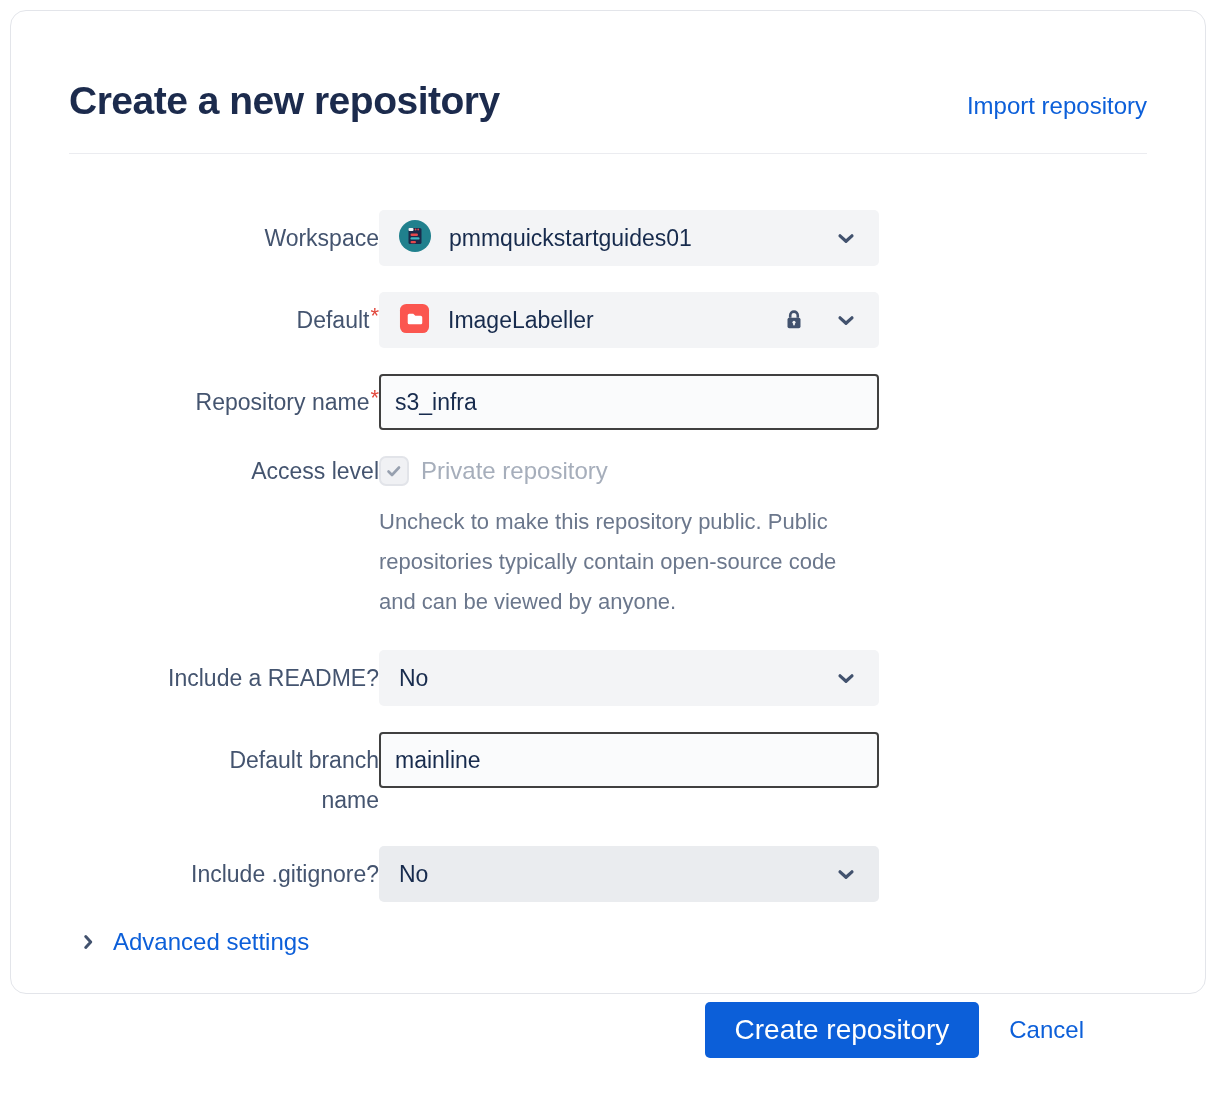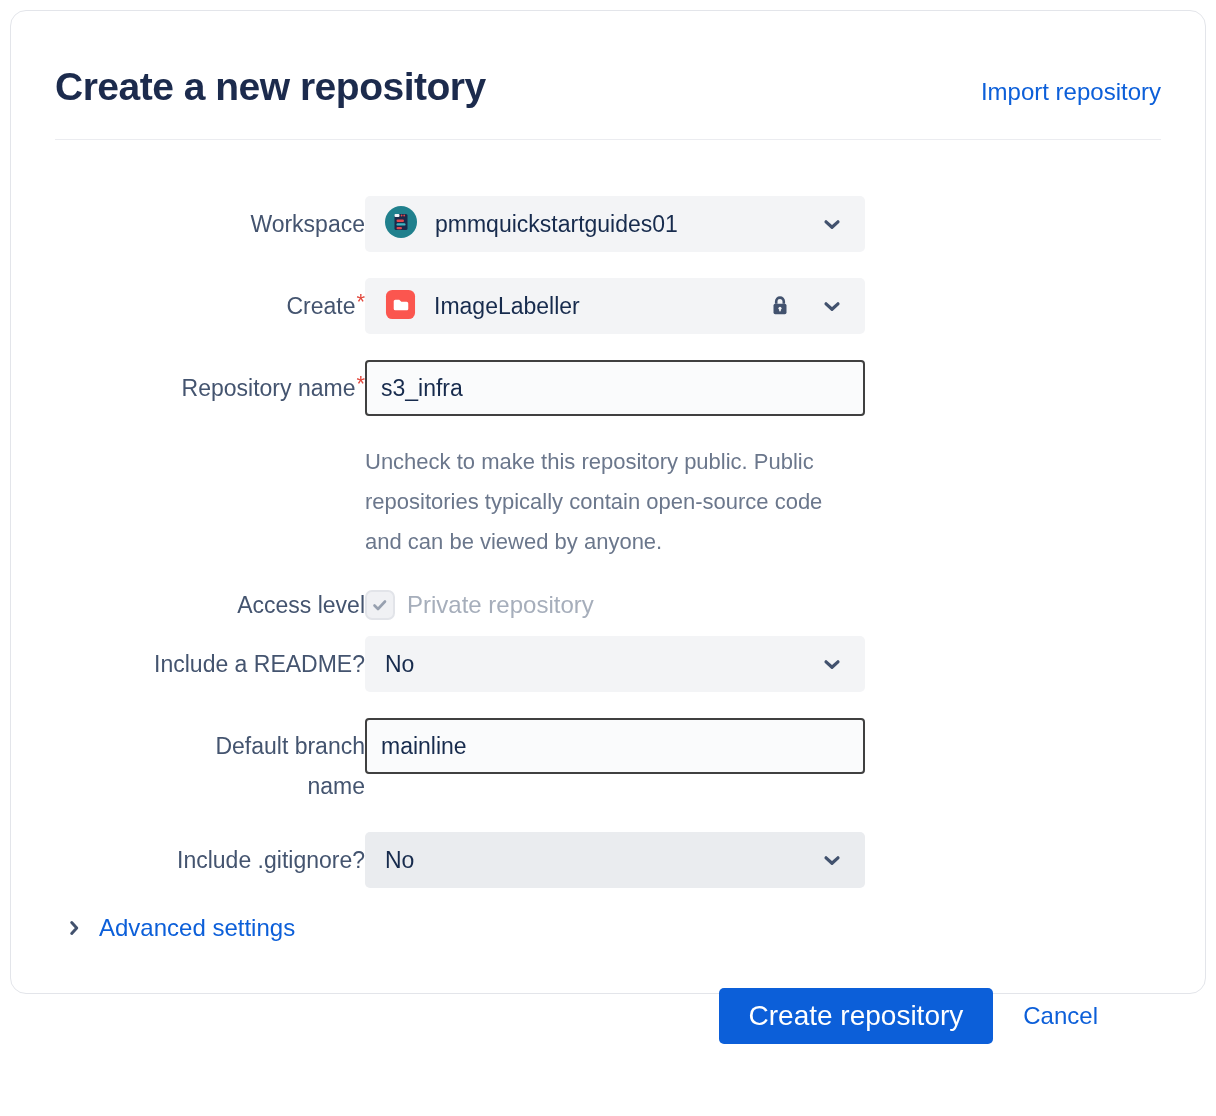--- a/index.html
+++ b/index.html
@@ -16,21 +16,21 @@
     width:1216px;height:1116px;
     font-family:"Liberation Sans","DejaVu Sans",sans-serif;
     color:var(--title-text);
   }
   .card{
     position:absolute;left:10px;top:10px;
     width:1196px;height:984px;
     background:#ffffff;
     border:1px solid #E3E5EA;
     border-radius:16px;
-    padding:44px;
+    padding:58px;
   }
   .header{
     display:flex;justify-content:space-between;align-items:baseline;
     margin-top:10px;
   }
   .page-title{
     margin:0;font-size:39px;font-weight:bold;letter-spacing:-0.5px;
     color:var(--title-text);
   }
   .link{
@@ -139,21 +139,21 @@
       <span class="chev">
         <svg width="26" height="26" viewBox="0 0 24 24">
             <path d="M6.5 10l5.5 5 5.5-5" fill="none" stroke="#42526E" stroke-width="3" stroke-linecap="round" stroke-linejoin="round"></path>
           </svg>
       </span>
     </div>
   </div>
 
   <div class="form-row">
     <div class="label-cell">
-      <span>Create</span><span class="req">*</span>
+      <span>Default</span><span class="req">*</span>
     </div>
     <div class="select">
       <span class="icon">
         <svg width="31" height="31" viewBox="0 0 32 32">
           <rect x="1" y="1" width="30" height="30" rx="6.5" fill="#FB564F"></rect>
           <path d="M9 12.7c0-.9.8-1.7 1.7-1.7h4l2.2 2.2h5.4c.9 0 1.7.8 1.7 1.7v5.4c0 .9-.8 1.7-1.7 1.7H10.7A1.7 1.7 0 0 1 9 20.3z" fill="#ffffff"></path>
         </svg>
       </span>
       <span class="value">ImageLabeller</span>
       <span class="lock">
@@ -172,35 +172,35 @@
     </div>
   </div>
 
   <div class="form-row">
     <div class="label-cell">
       <span>Repository name</span><span class="req">*</span>
     </div>
     <input class="text-input" type="text" value="s3_infra" style="">
   </div>
 
-  <div class="form-row row-help">
-    <div></div>
-    <p class="help-text">Uncheck to make this repository public. Public repositories typically contain open-source code and can be viewed by anyone.</p>
-  </div>
   <div class="form-row row-access">
     <div class="label-cell">Access level</div>
     <div class="check-line">
       <span class="checkbox">
         <svg width="18" height="18" viewBox="0 0 18 18">
             <path d="M3.5 9.5l3.5 3.5 7-7.5" fill="none" stroke="#97A0AF" stroke-width="2.6" stroke-linecap="round" stroke-linejoin="round"></path>
           </svg>
       </span>
       <span class="check-label">Private repository</span>
     </div>
   </div>
+  <div class="form-row row-help">
+    <div></div>
+    <p class="help-text">Uncheck to make this repository public. Public repositories typically contain open-source code and can be viewed by anyone.</p>
+  </div>
 
   <div class="form-row">
     <div class="label-cell">Include a README?</div>
     <div class="select">
       <span class="value">No</span>
       <span class="chev">
         <svg width="26" height="26" viewBox="0 0 24 24">
             <path d="M6.5 10l5.5 5 5.5-5" fill="none" stroke="#42526E" stroke-width="3" stroke-linecap="round" stroke-linejoin="round"></path>
           </svg>
       </span>

